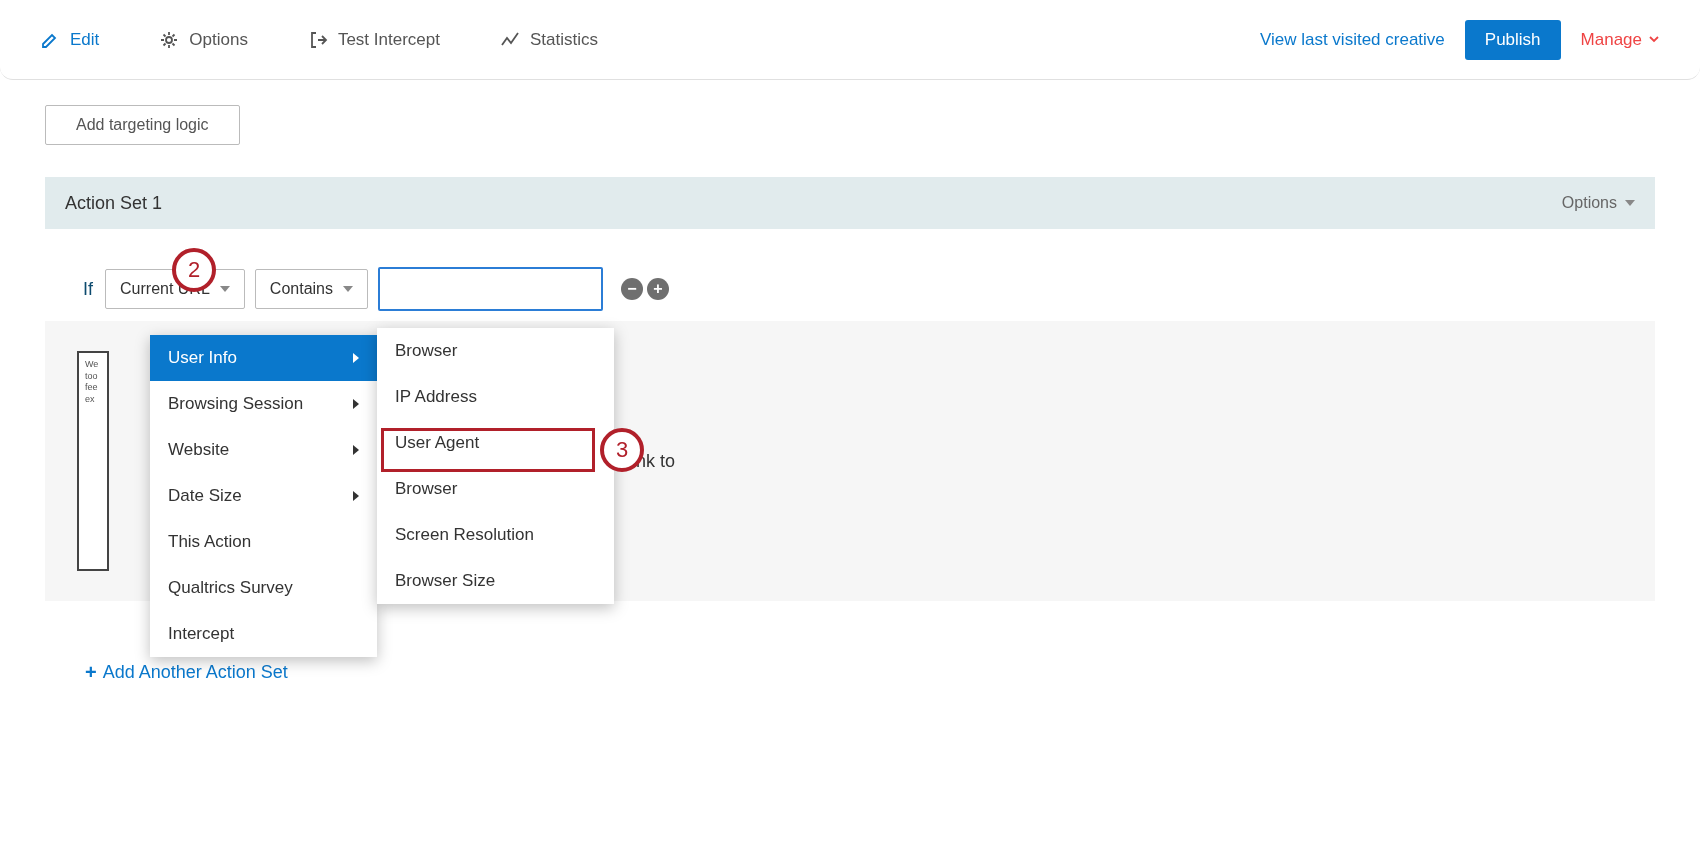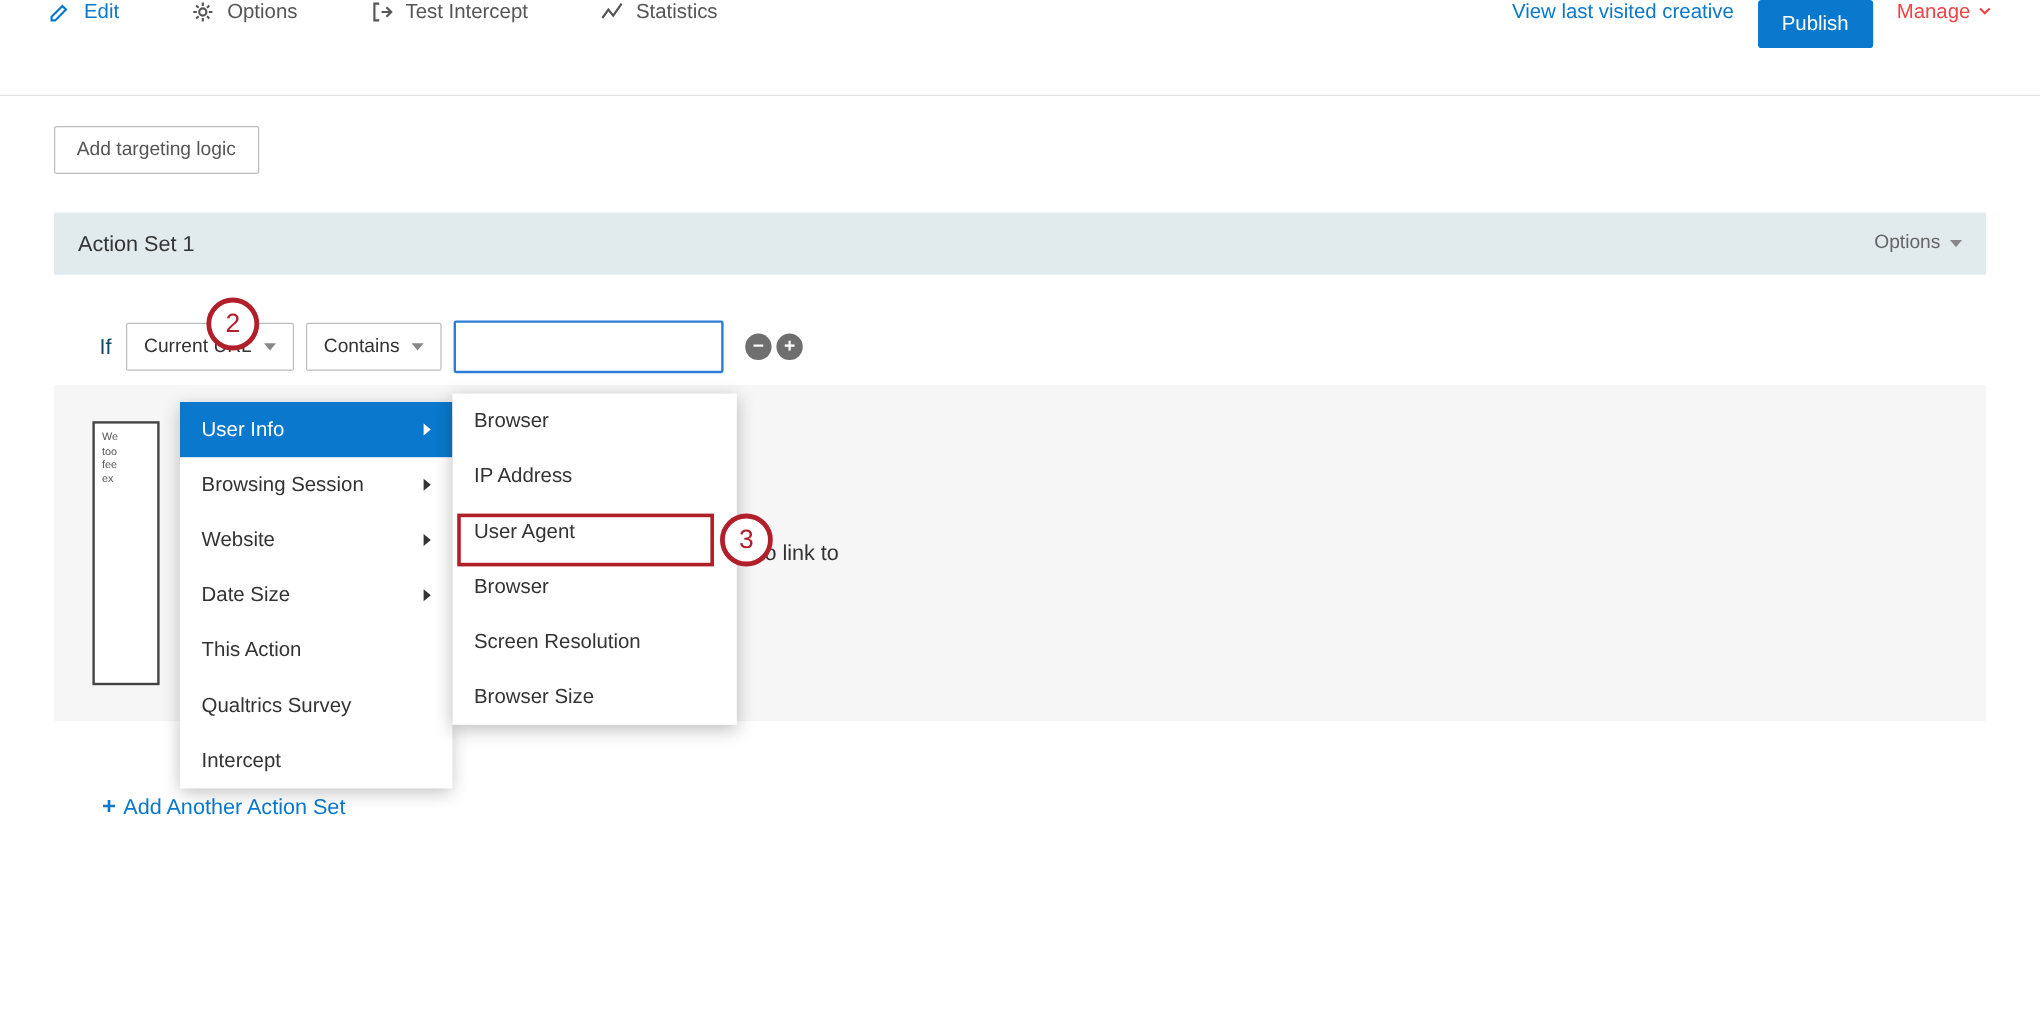--- a/index.html
+++ b/index.html
@@ -1,45 +1,45 @@
 <!DOCTYPE html>
 <html><head>
 <meta charset="utf-8">
 <style>
 * { margin:0; padding:0; box-sizing:border-box; }
 body { font-family: -apple-system, BlinkMacSystemFont, "Segoe UI", Arial, sans-serif; font-size:15px; color:#333; background:#fff; width:1700px; height:850px; position:relative; overflow:hidden; }
 
 
-.topbar { display:flex; align-items:flex-start; height:80px; border-bottom:1px solid #e0e0e0; padding:0 40px; }
+.topbar { display:flex; align-items:center; height:80px; border-bottom:1px solid #e0e0e0; padding:0 40px;border-radius:13px; }
 .topbar .spacer { flex:1; }
 .topbar .tab { display:inline-flex; align-items:center; gap:10px; margin-right:60px; cursor:pointer; color:#555; font-size:17px; }
 .topbar .tab.active { color:#0a78cc; }
 .topbar .tab .icon { width:20px; height:20px; display:inline-flex; align-items:center; justify-content:center; }
 .topbar .link { color:#0a78cc; font-size:17px; margin-right:20px; cursor:pointer; }
 .topbar .btn-primary { background:#0a78cc; color:#fff; border:none; padding:10px 20px; font-size:17px; border-radius:3px; cursor:pointer; margin-right:20px; }
 .topbar .manage { display:inline-flex; align-items:center; gap:6px; color:#ef4444; font-size:17px; cursor:pointer; }
 
 .content { padding:25px 45px; }
 
-.btn-secondary { background:#fff; border:1px solid #bbb; color:#555; padding:10px 18px; font-size:16px; border-radius:2px; cursor:pointer; }
+.btn-secondary { background:#fff; border:1px solid #bbb; color:#555; padding:10px 30px; font-size:16px; border-radius:2px; cursor:pointer; }
 
 .action-header { margin-top:32px; background:#e1ebed; height:52px; display:flex; align-items:center; padding:0 20px; font-size:18px; color:#333; }
 .action-header .spacer { flex:1; }
 .action-header .opt { display:inline-flex; align-items:center; gap:8px; color:#666; font-size:16px; cursor:pointer; }
 
 .logic-row { display:flex; align-items:center; margin:38px 0 10px 38px; position:relative; z-index:5; }
 .logic-row .if { font-size:18px; color:#0c4a6e; margin-right:12px; }
 .select-btn { background:#fff; border:1px solid #bbb; padding:10px 14px; font-size:16px; color:#333; border-radius:2px; cursor:pointer; display:inline-flex; align-items:center; gap:10px; margin-right:10px; }
 .caret-down { width:0; height:0; border-left:5px solid transparent; border-right:5px solid transparent; border-top:6px solid #888; }
 .value-input { width:225px; height:44px; border:2px solid #2b7dd6; border-radius:2px; padding:0 8px; font-size:16px; }
 .addrem { display:inline-flex; margin-left:18px; gap:4px; }
 .circ { width:22px; height:22px; border-radius:50%; background:#6f6f6f; color:#fff; display:inline-flex; align-items:center; justify-content:center; font-weight:bold; font-size:16px; cursor:pointer; line-height:1; }
 
 .body-area { position:relative; background:#f6f6f6; min-height:280px; padding:20px; display:flex; align-items:center; }
-.thumb { width:56px; height:220px; background:#fff; border:2px solid #444; margin-left:12px; padding:6px; font-size:9px; color:#555; line-height:1.3; overflow:hidden; }
+.thumb { width:32px; height:220px; background:#fff; border:2px solid #444; margin-left:12px; padding:6px; font-size:9px; color:#555; line-height:1.3; overflow:hidden; }
 .creative-text { margin-left:440px; font-size:18px; color:#333; }
 
 
 .menu { position:absolute; background:#fff; box-shadow:0 4px 14px rgba(0,0,0,.25); z-index:20; font-size:17px; }
 .menu.cat { left:150px; top:335px; width:227px; }
 .menu.sub { left:377px; top:328px; width:237px; }
 .menu .item { padding:13px 18px; cursor:pointer; display:flex; align-items:center; color:#333; }
 .menu .item.selected { background:#0a78cc; color:#fff; position:relative; }
 .menu .item .arrow-r { margin-left:auto; width:0; height:0; border-top:5px solid transparent; border-bottom:5px solid transparent; border-left:6px solid #333; }
 .menu .item.selected .arrow-r { border-left-color:#fff; }

